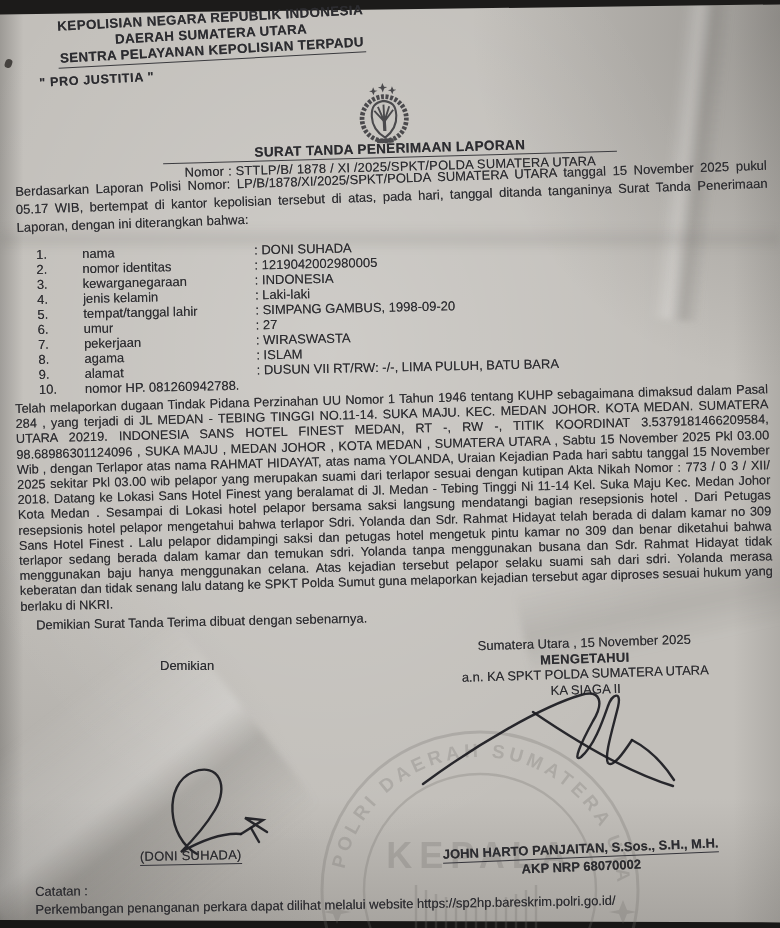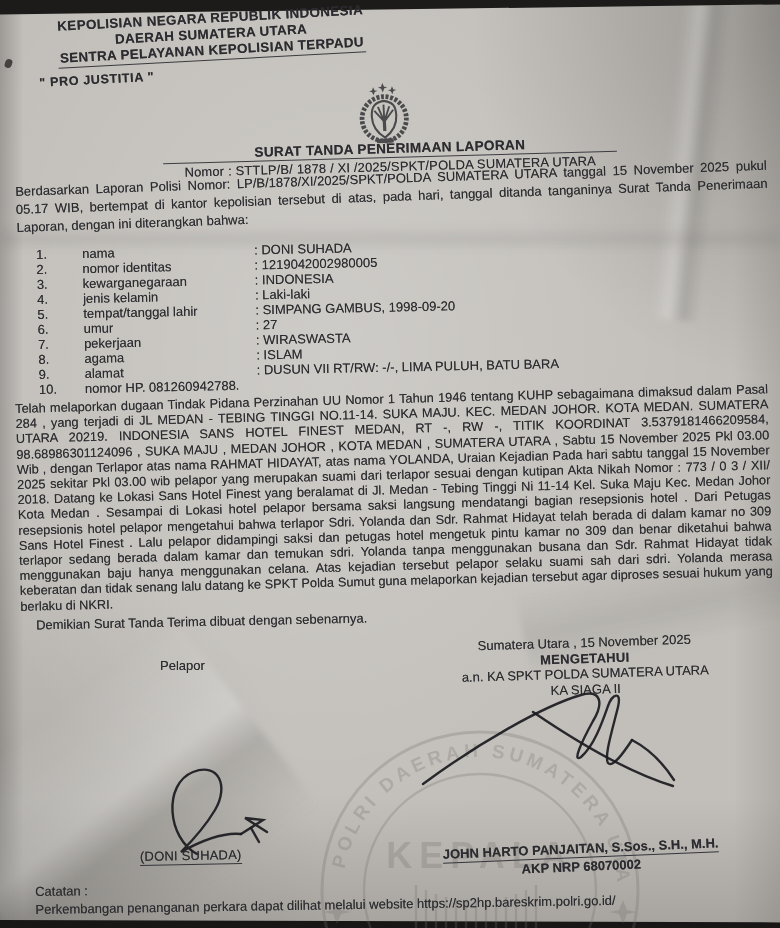--- a/index.html
+++ b/index.html
@@ -182,21 +182,21 @@
         <span class="no">10.</span>
         <span class="lb">nomor HP. 081260942788.</span>
         <span class="vl"></span>
       </div>
   </div>
 
   <div class="blk report ink">Telah melaporkan dugaan Tindak Pidana Perzinahan UU Nomor 1 Tahun 1946 tentang KUHP sebagaimana dimaksud dalam Pasal 284 , yang terjadi di JL MEDAN - TEBING TINGGI NO.11-14. SUKA MAJU. KEC. MEDAN JOHOR. KOTA MEDAN. SUMATERA UTARA 20219. INDONESIA SANS HOTEL FINEST MEDAN, RT -, RW -, TITIK KOORDINAT 3.5379181466209584, 98.68986301124096 , SUKA MAJU , MEDAN JOHOR , KOTA MEDAN , SUMATERA UTARA , Sabtu 15 November 2025 Pkl 03.00 Wib , dengan Terlapor atas nama RAHMAT HIDAYAT, atas nama YOLANDA, Uraian Kejadian Pada hari sabtu tanggal 15 November 2025 sekitar Pkl 03.00 wib pelapor yang merupakan suami dari terlapor sesuai dengan kutipan Akta Nikah Nomor : 773 / 0 3 / XII/ 2018. Datang ke Lokasi Sans Hotel Finest yang beralamat di Jl. Medan - Tebing Tinggi Ni 11-14 Kel. Suka Maju Kec. Medan Johor Kota Medan . Sesampai di Lokasi hotel pelapor bersama saksi langsung mendatangi bagian resepsionis hotel . Dari Petugas resepsionis hotel pelapor mengetahui bahwa terlapor Sdri. Yolanda dan Sdr. Rahmat Hidayat telah berada di dalam kamar no 309 Sans Hotel Finest . Lalu pelapor didampingi saksi dan petugas hotel mengetuk pintu kamar no 309 dan benar diketahui bahwa terlapor sedang berada dalam kamar dan temukan sdri. Yolanda tanpa menggunakan busana dan Sdr. Rahmat Hidayat tidak menggunakan baju hanya menggunakan celana. Atas kejadian tersebut pelapor selaku suami sah dari sdri. Yolanda merasa keberatan dan tidak senang lalu datang ke SPKT Polda Sumut guna melaporkan kejadian tersebut agar diproses sesuai hukum yang berlaku di NKRI.</div>
 
   <div class="blk closing ink">Demikian Surat Tanda Terima dibuat dengan sebenarnya.</div>
 
-  <div class="blk pelapor ink">Pelapor</div>
+  <div class="blk pelapor ink">Demikian</div>
 
   <div class="blk rblock ink">
     <div>Sumatera Utara , 15 November 2025</div>
     <div class="b">MENGETAHUI</div>
     <div>a.n. KA SPKT POLDA SUMATERA UTARA</div>
     <div>KA SIAGA II</div>
   </div>
 
   <svg class="blk stamp" viewBox="0 0 370 340">
     <defs>

